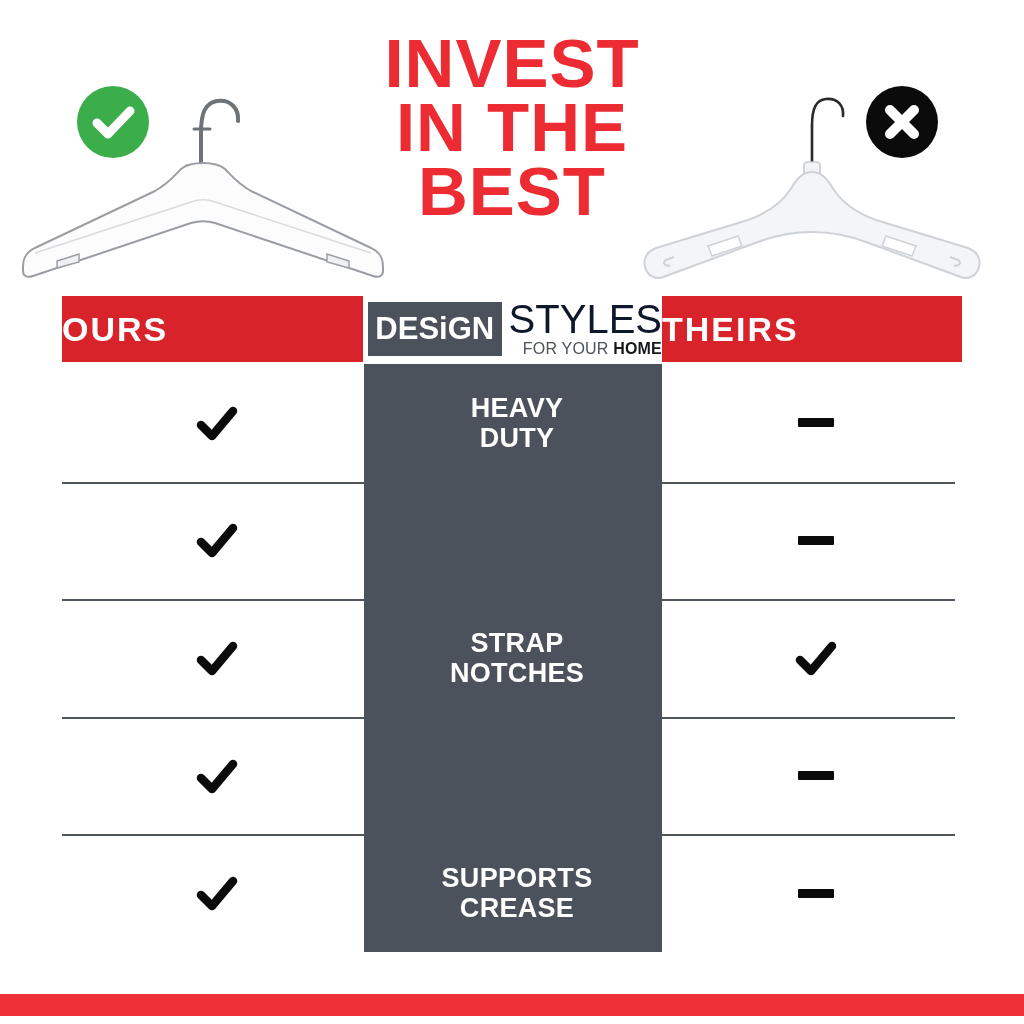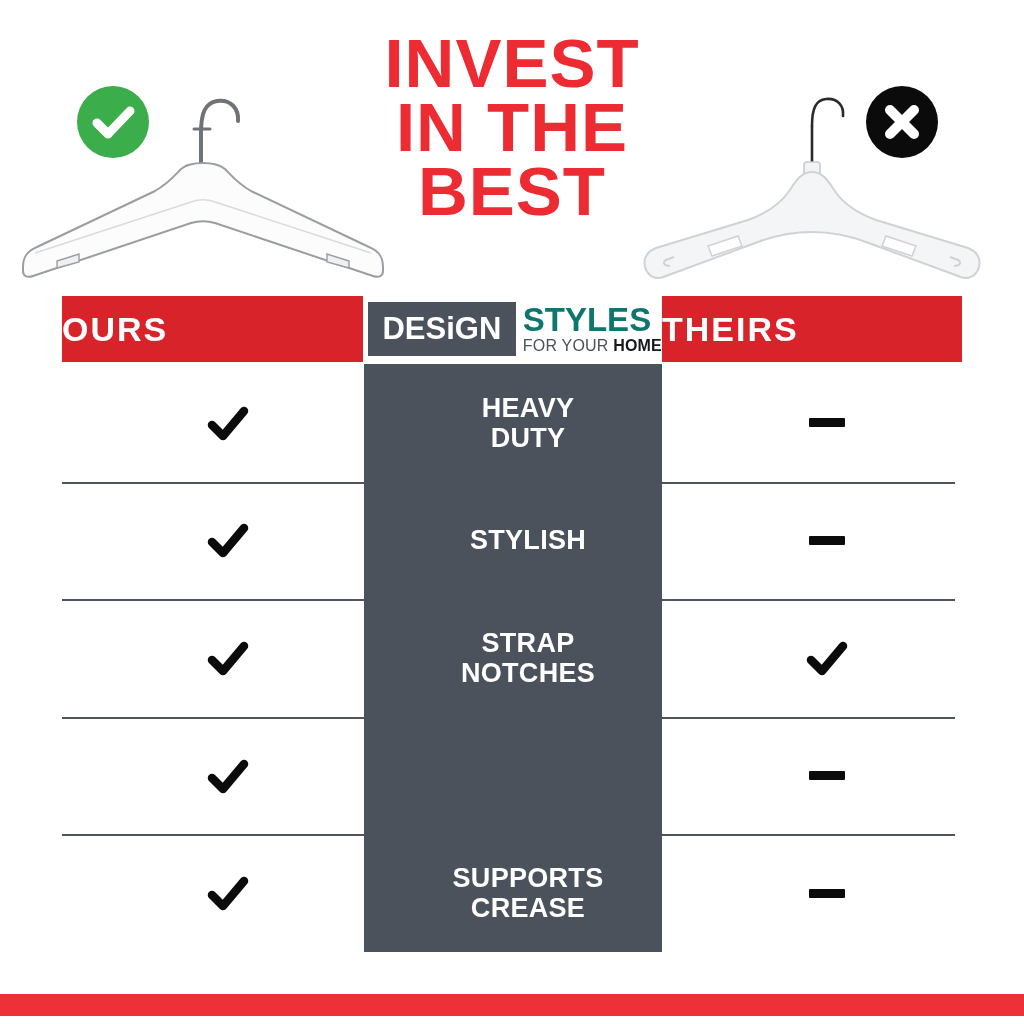--- a/index.html
+++ b/index.html
@@ -123,23 +123,23 @@
     letter-spacing: 0px;
     font-family: "Liberation Sans", sans-serif;
   }
   .logo-right {
     margin-left: 7px;
     display: flex;
     flex-direction: column;
     justify-content: center;
   }
   .logo-styles {
-    color: #0f766e;
-    font-size: 33px;
-    font-weight: bold;
+    color: #0f172a;
+    font-size: 40px;
+    font-weight: normal;
     line-height: 0.95;
     letter-spacing: 0px;
   }
   .logo-tag {
     font-size: 16px;
     line-height: 1.1;
     letter-spacing: 0.2px;
     color: #4b525c;
     text-align: right;
     margin-top: 2px;
@@ -150,21 +150,21 @@
   
   .rows {
     position: absolute;
     left: 0;
     top: 76px;
     width: 1024px;
     height: 588px;
   }
   .row {
     position: absolute;
-    left: 15px;
+    left: 4px;
     width: 839px;
     display: flex;
     align-items: center;
   }
   .cell {
     position: absolute;
     display: flex;
     align-items: center;
     justify-content: center;
     height: 100%;
@@ -309,25 +309,20 @@
         </div>
       </div>
       <div class="divider divider-left" style="top: 117.6px;"></div>
       <div class="divider divider-right" style="top: 117.6px;"></div>
       <div class="row" style="top: 117.6px; height: 117.6px;">
         <div class="cell cell-ours">
           <svg class="mark-check" viewBox="0 0 46 46">
             <path d="M7 25 L18 36 L39 11" fill="none" stroke="#0b0b0b" stroke-width="8.5" stroke-linecap="round" stroke-linejoin="round"></path>
           </svg>
         </div>
-        <div class="cell cell-feat">
-          <div class="feat-text">
-            <span style="display:block">STYLISH</span>
-          </div>
-        </div>
         <div class="cell cell-theirs">
           <span class="mark-dash"></span>
         </div>
       </div>
       <div class="divider divider-left" style="top: 235.2px;"></div>
       <div class="divider divider-right" style="top: 235.2px;"></div>
       <div class="row" style="top: 235.2px; height: 117.6px;">
         <div class="cell cell-ours">
           <svg class="mark-check" viewBox="0 0 46 46">
             <path d="M7 25 L18 36 L39 11" fill="none" stroke="#0b0b0b" stroke-width="8.5" stroke-linecap="round" stroke-linejoin="round"></path>

